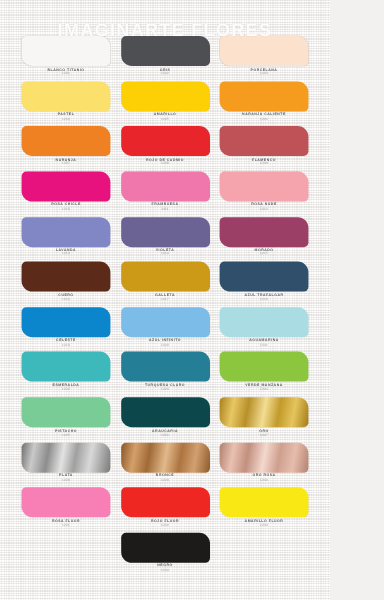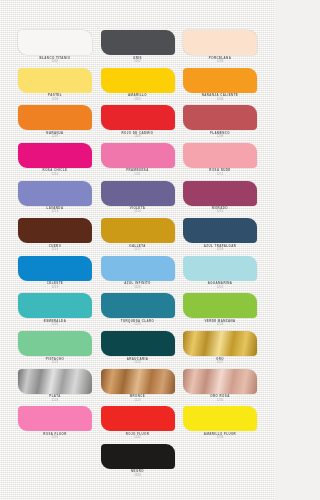--- a/index.html
+++ b/index.html
@@ -109,20 +109,21 @@
     text-align: center;
     white-space: nowrap;
   }
 </style>
 </head>
 <body>
 
 <div id="chart-root">
 
   <div class="header">
+    <div class="watermark">IMAGINARTE FLORES</div>
   </div>
 
   <div class="grid" id="swatch-grid">
       <div class="row">
         <div class="cell">
           <div class="swatch light-edge" style="background: rgb(247, 246, 244);"></div>
           <div class="label">BLANCO TITANIO</div>
           <div class="code">1201</div>
         </div>
         <div class="cell">

